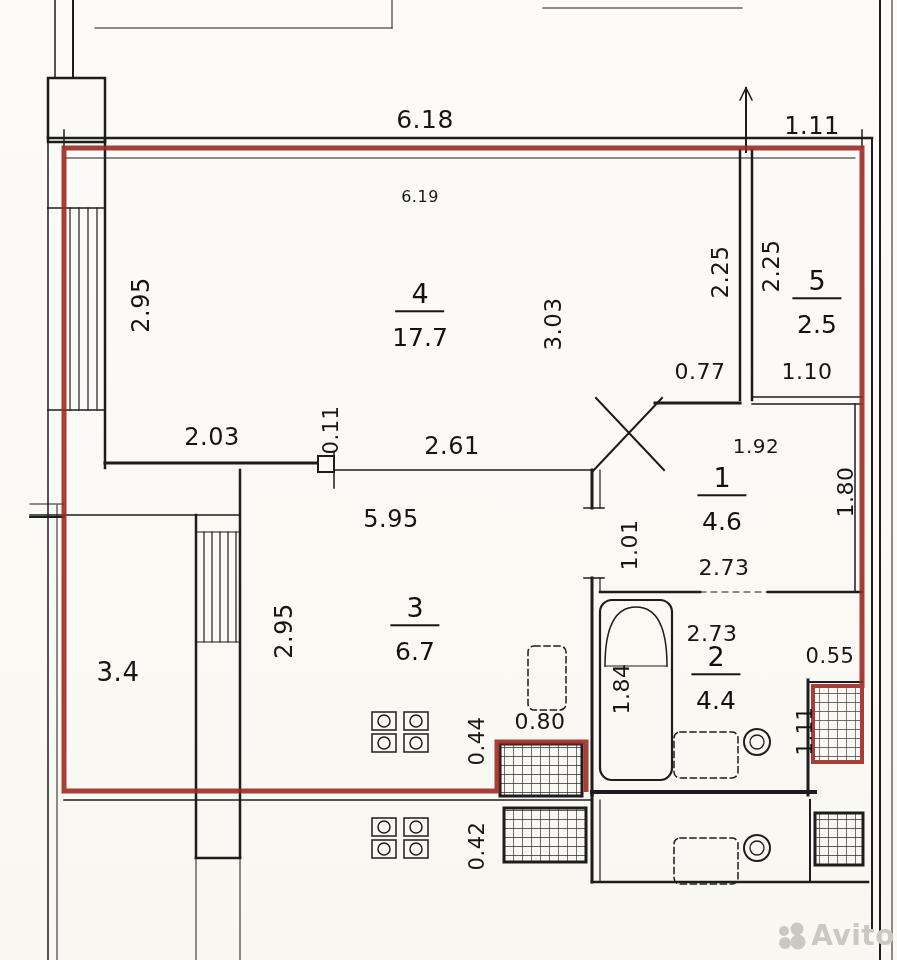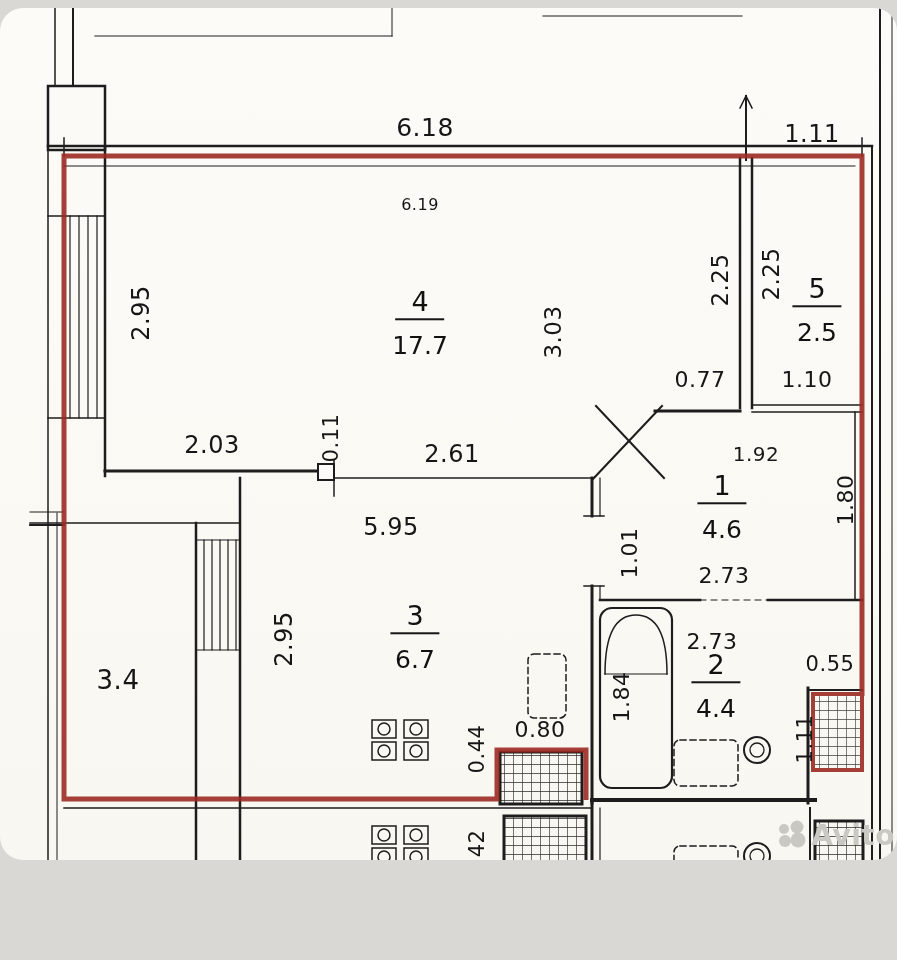--- a/index.html
+++ b/index.html
@@ -1,36 +1,36 @@
 <!DOCTYPE html>
 <html><head>
 <meta charset="utf-8">
 <style>
   html,body{margin:0;padding:0;background:#d9d8d4;}
   #stage{
-    position:relative;width:897px;height:852px;margin:8px auto;overflow:hidden;
+    position:relative;width:897px;height:960px;margin:0 auto;overflow:hidden;
     background:#fbfaf6;
     background-image:linear-gradient(180deg,#fcfbf8 0%,#faf9f4 60%,#f8f7f1 100%);
-    font-family:"DejaVu Sans","Liberation Sans",sans-serif;color:#1d1d1d;border-radius:23px;
+    font-family:"DejaVu Sans","Liberation Sans",sans-serif;color:#1d1d1d;
   }
   #plan-svg{position:absolute;left:0;top:0;}
   #labels{position:absolute;left:0;top:0;width:100%;height:100%;}
   .dim{
     position:absolute;white-space:nowrap;font-size:23px;letter-spacing:.5px;
     color:#161616;transform:translate(-50%,-50%);
   }
   .room{
     position:absolute;transform:translate(-50%,-50%);
     display:inline-flex;flex-direction:column;align-items:center;
     font-size:25px;color:#111;
   }
   .room-num{border-bottom:2.5px solid #161616;padding:0 16px 1px;line-height:1.1;font-size:27px;}
   .room-area{padding-top:12px;line-height:1.15;}
   #watermark{
-    position:absolute;right:2px;bottom:8px;display:flex;align-items:flex-start;gap:5px;
+    position:absolute;right:2px;bottom:8px;display:flex;align-items:center;gap:5px;
     color:#c9c8c3;font-size:28px;font-weight:bold;letter-spacing:.5px;
   }
 </style>
 </head>
 <body>
 
 <div id="stage">
 
   <svg id="plan-svg" width="897" height="960" viewBox="0 0 897 960">
     <defs>

